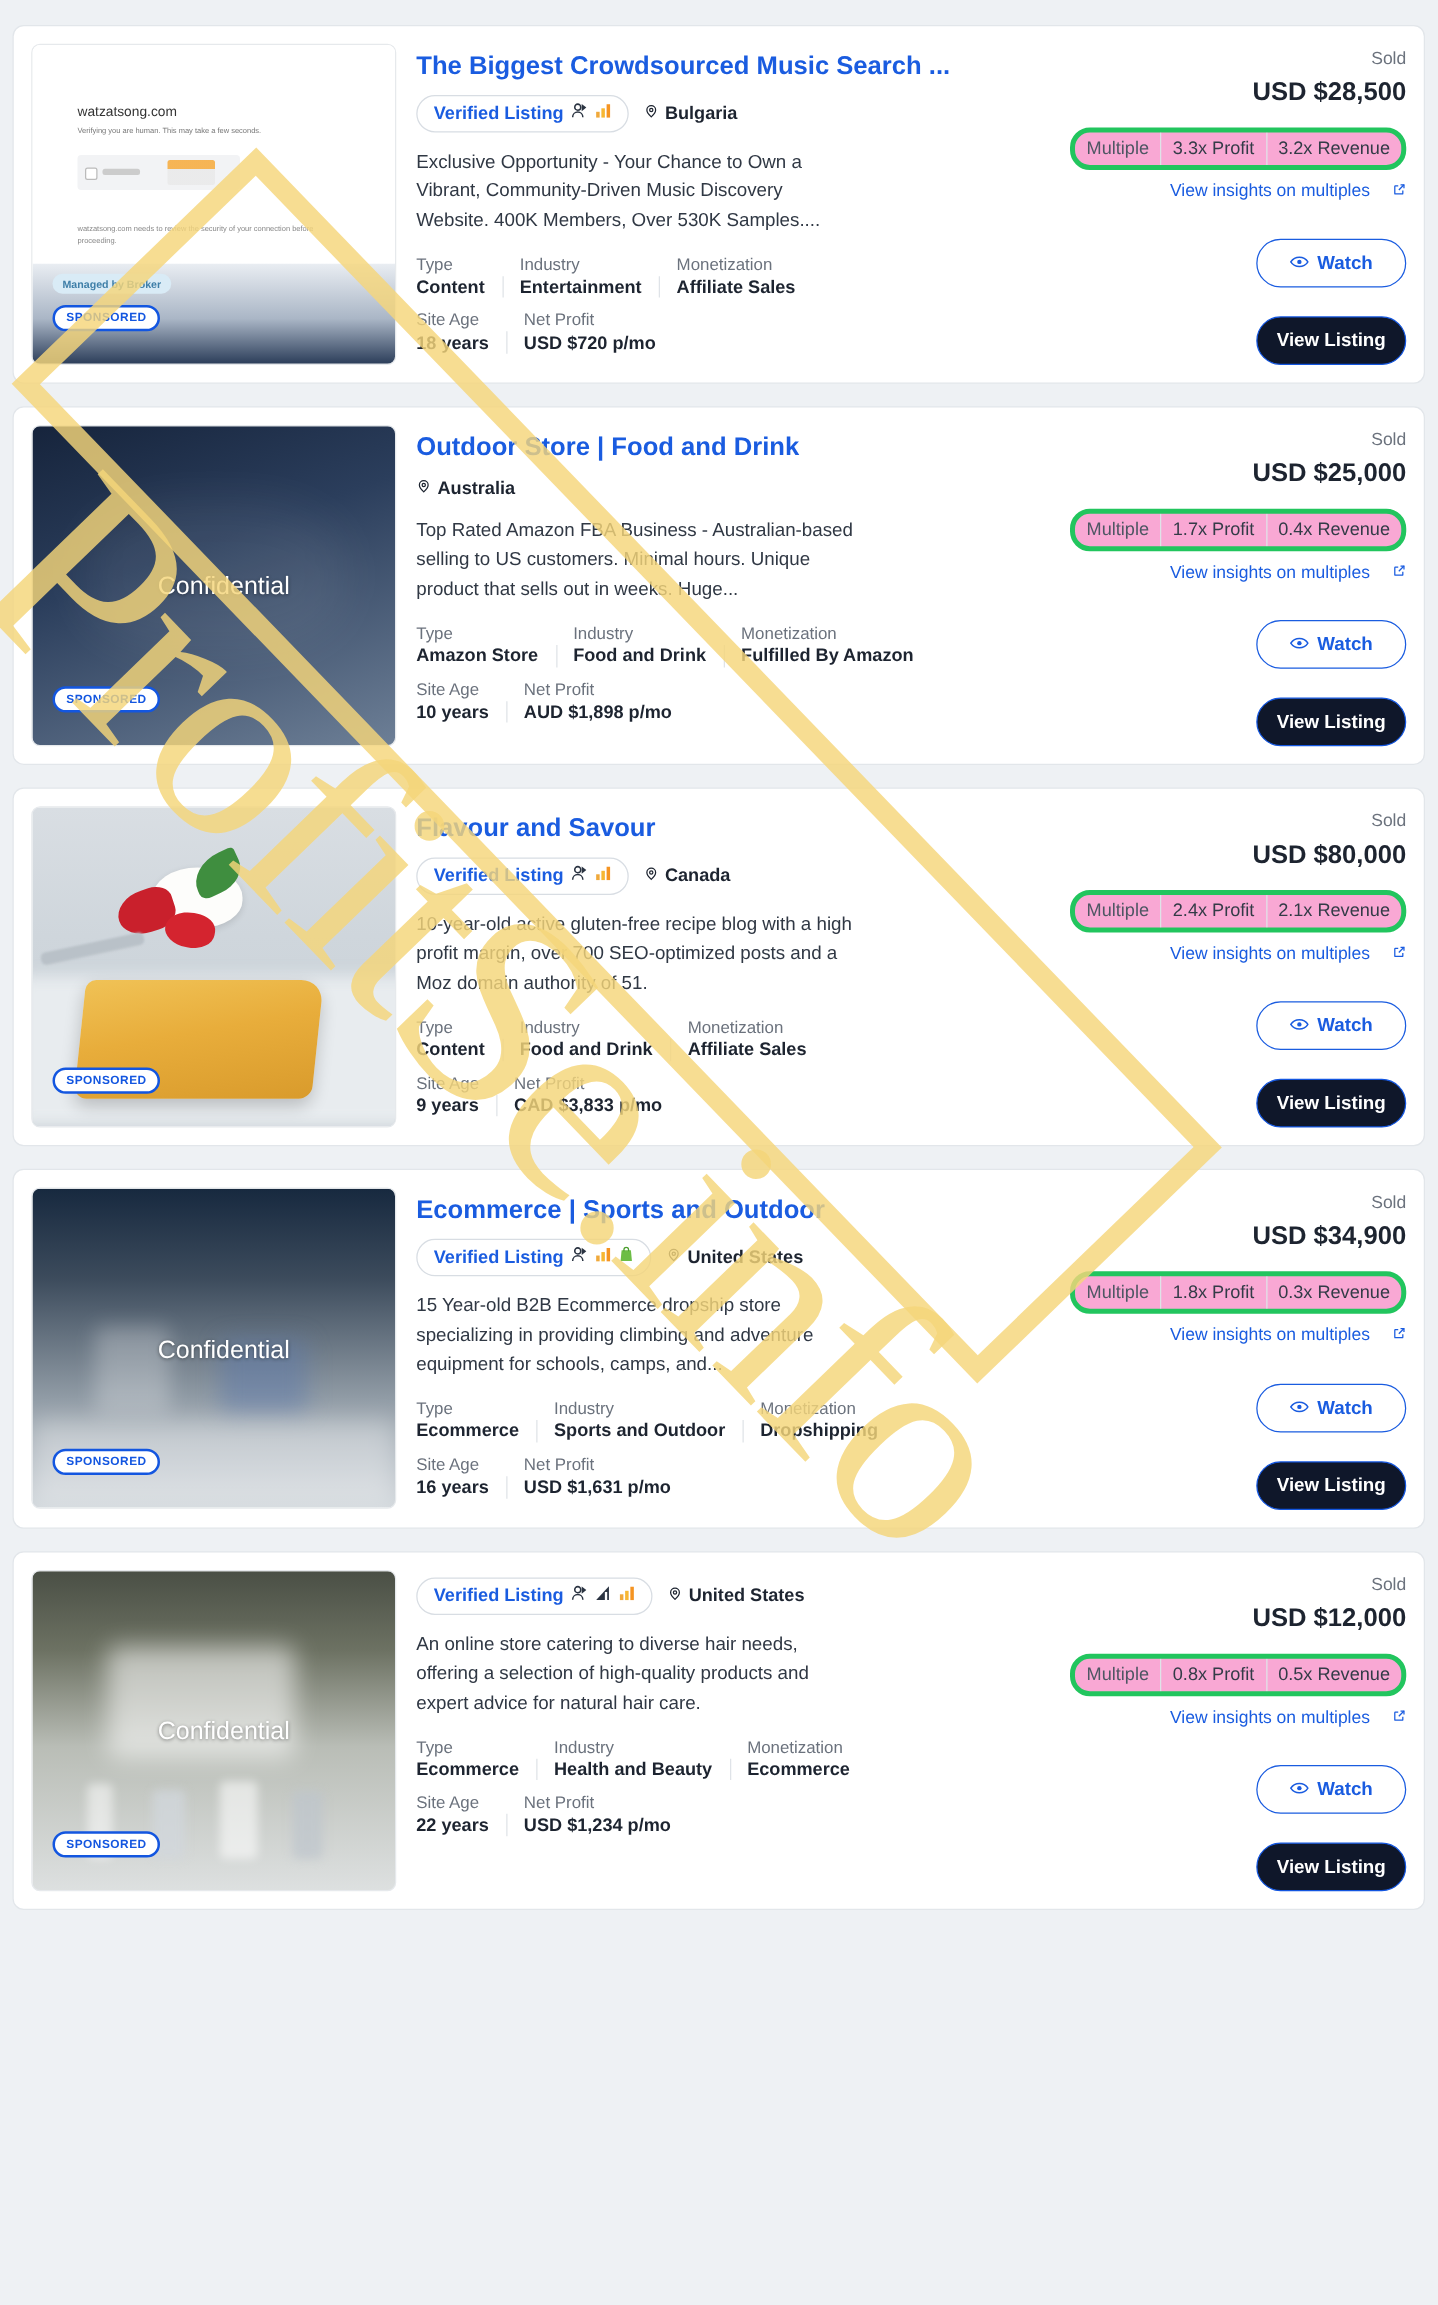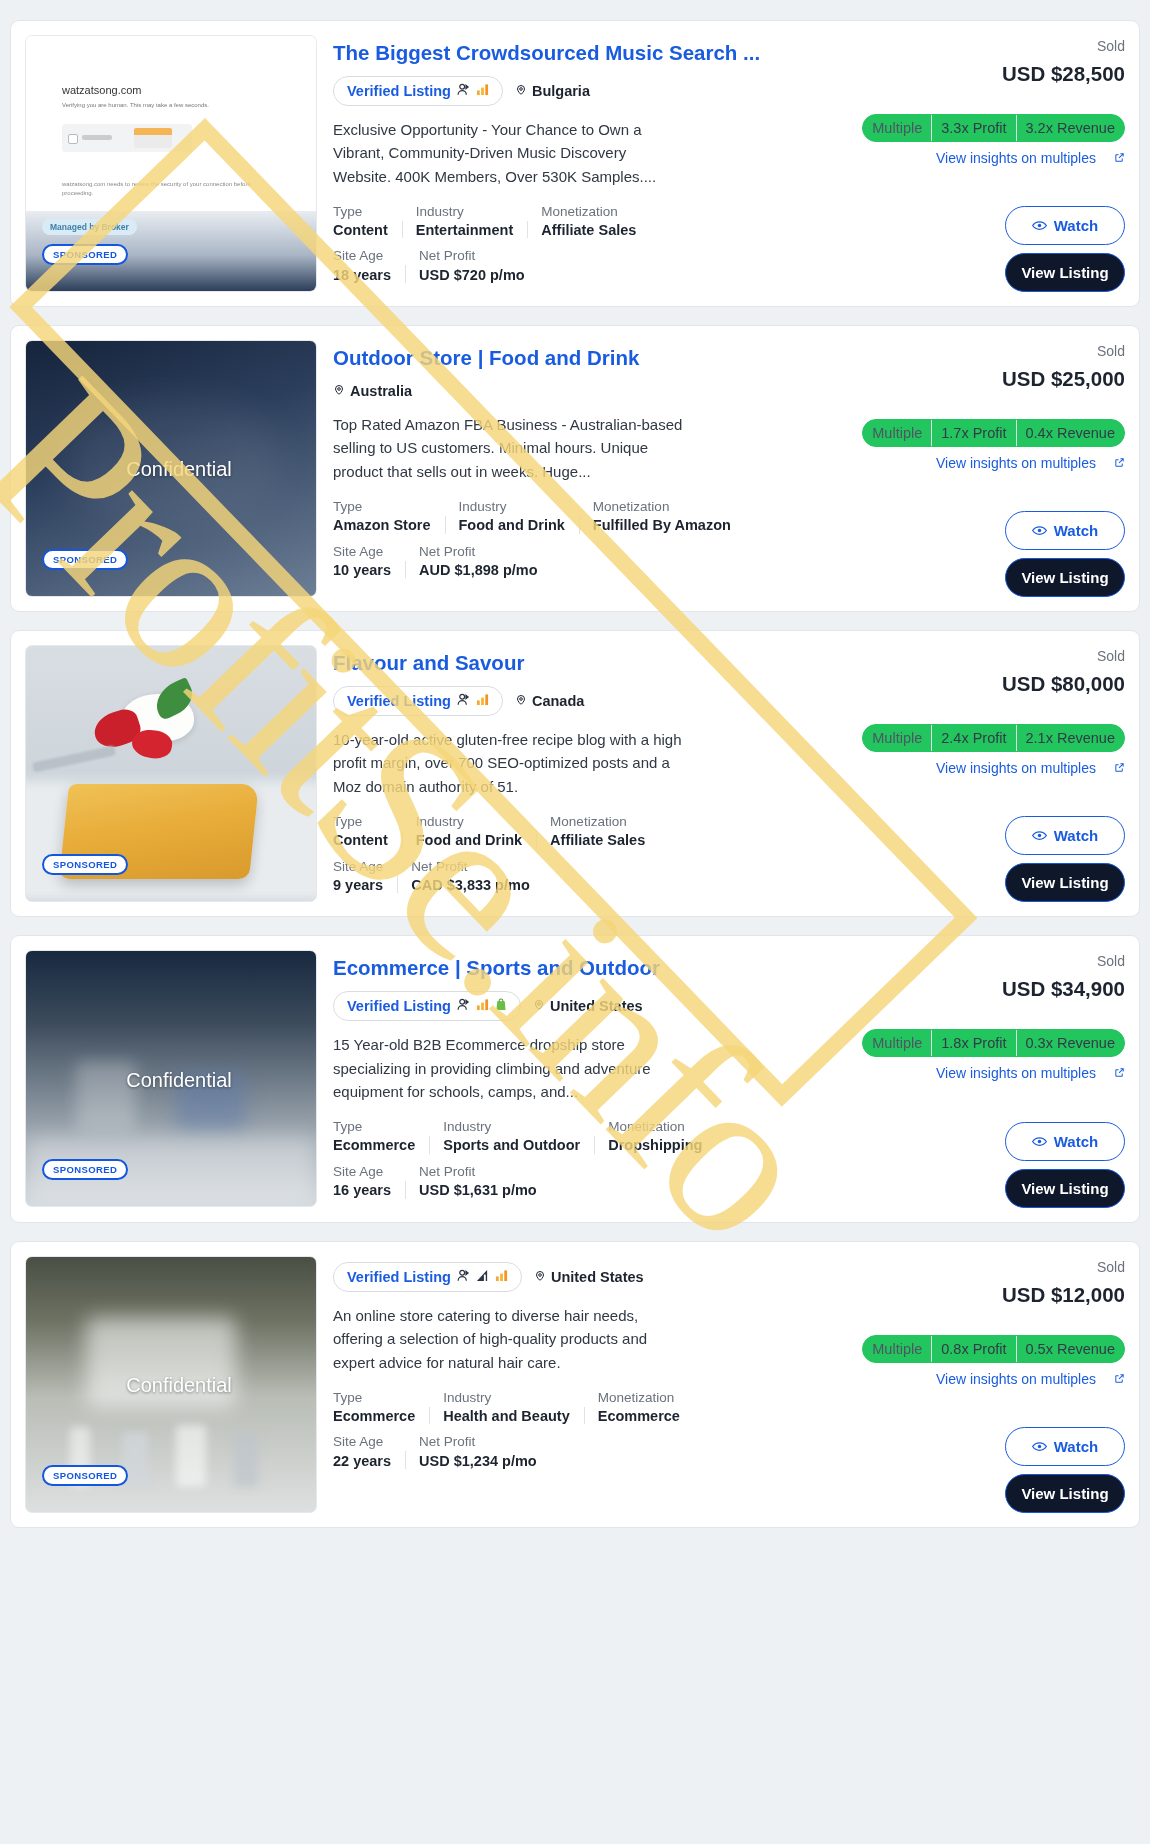--- a/index.html
+++ b/index.html
@@ -205,34 +205,33 @@
   
   .right{
     width:280px;min-width:280px;
     display:flex;flex-direction:column;align-items:flex-end;
     padding-top:4px;
   }
   .sold{font-size:14px;color:#6b727d;line-height:1;margin-bottom:9px;}
   .price{font-size:20.5px;font-weight:bold;color:#1d2430;margin-bottom:16px;}
   .multiples{
     display:flex;align-items:stretch;
-    border:1px solid #22c55e;border-radius:16px;overflow:hidden;background:#22c55e;
+    border:4px solid #22c55e;border-radius:16px;overflow:hidden;background:#f9a8d4;
     margin-bottom:8px;
-    margin-top:12px;
   }
   .multiples div{
     font-size:14.5px;color:#4e5663;padding:5px 9px;white-space:nowrap;
   }
   .multiples div + div{border-left:1px solid #dfe3e8;color:#333b47;}
   .insights{
     font-size:14px;color:#1a5ce0;font-weight:normal;
     display:flex;align-items:center;gap:18px;margin-bottom:18px;cursor:pointer;
   }
   .ext{width:11px;height:11px;display:inline-block;}
-  .btns{margin-top:auto;display:flex;flex-direction:column;gap:8px;align-items:flex-end;}
+  .btns{margin-top:auto;display:flex;flex-direction:column;gap:23px;align-items:flex-end;}
   .btn{
     width:120px;text-align:center;border-radius:21px;
     font-size:15px;font-weight:bold;padding:10px 0;box-sizing:border-box;cursor:pointer;
   }
   .btn-watch{border:1.6px solid #1a5ce0;color:#1a5ce0;background:#fff;
     display:flex;align-items:center;justify-content:center;gap:7px;}
   .btn-view{background:#0f172a;color:#fff;border:1.6px solid #1356e0;}
   .eye{width:15px;height:11px;display:inline-block;}
 </style>
 </head>

